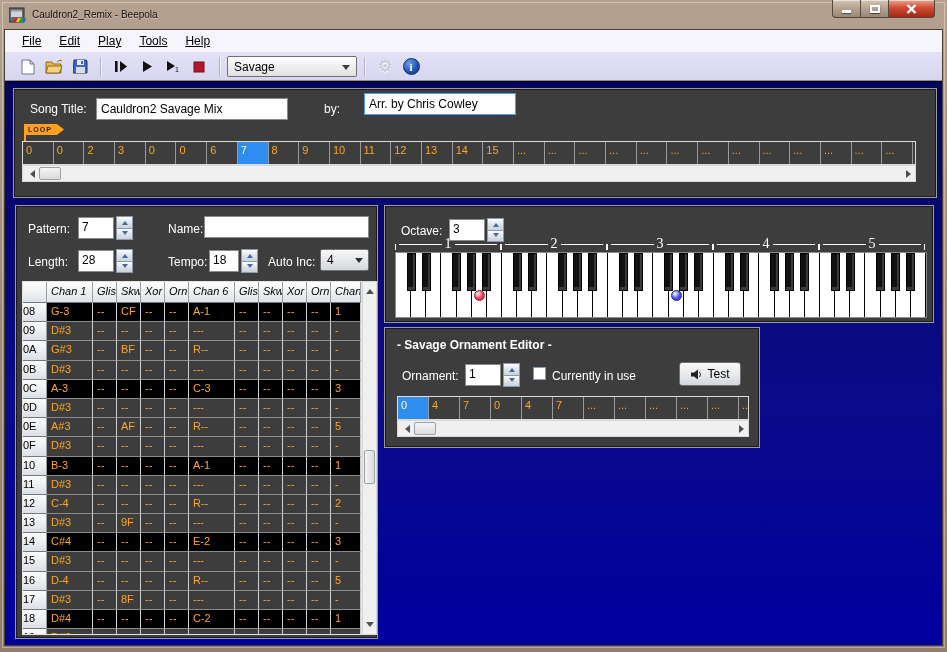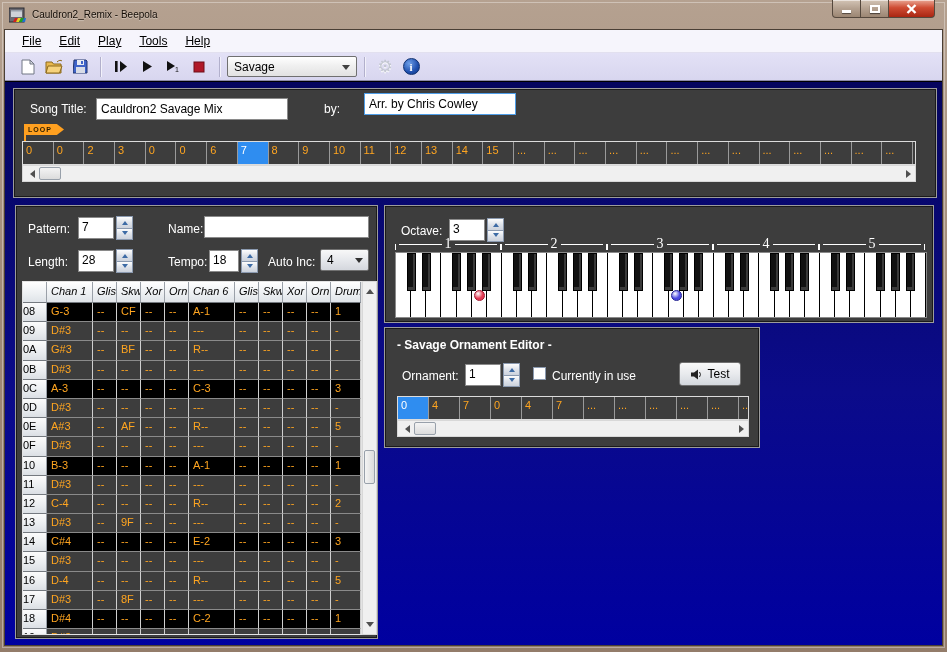--- a/index.html
+++ b/index.html
@@ -328,21 +328,21 @@
               <div class="tcell c-chan">Chan 1</div>
               <div class="tcell c-sm">Glis</div>
               <div class="tcell c-sm">Skw</div>
               <div class="tcell c-sm">Xor</div>
               <div class="tcell c-sm">Orn</div>
               <div class="tcell c-chan">Chan 6</div>
               <div class="tcell c-sm">Glis</div>
               <div class="tcell c-sm">Skw</div>
               <div class="tcell c-sm">Xor</div>
               <div class="tcell c-sm">Orn</div>
-              <div class="tcell c-drum">Drum</div>
+              <div class="tcell c-drum">Chan</div>
             </div>
             <div class="trow hl">
               <div class="tcell c-num">08</div>
               <div class="tcell c-chan">G-3</div>
               <div class="tcell c-sm">--</div>
               <div class="tcell c-sm">CF</div>
               <div class="tcell c-sm">--</div>
               <div class="tcell c-sm">--</div>
               <div class="tcell c-chan">A-1</div>
               <div class="tcell c-sm">--</div>

